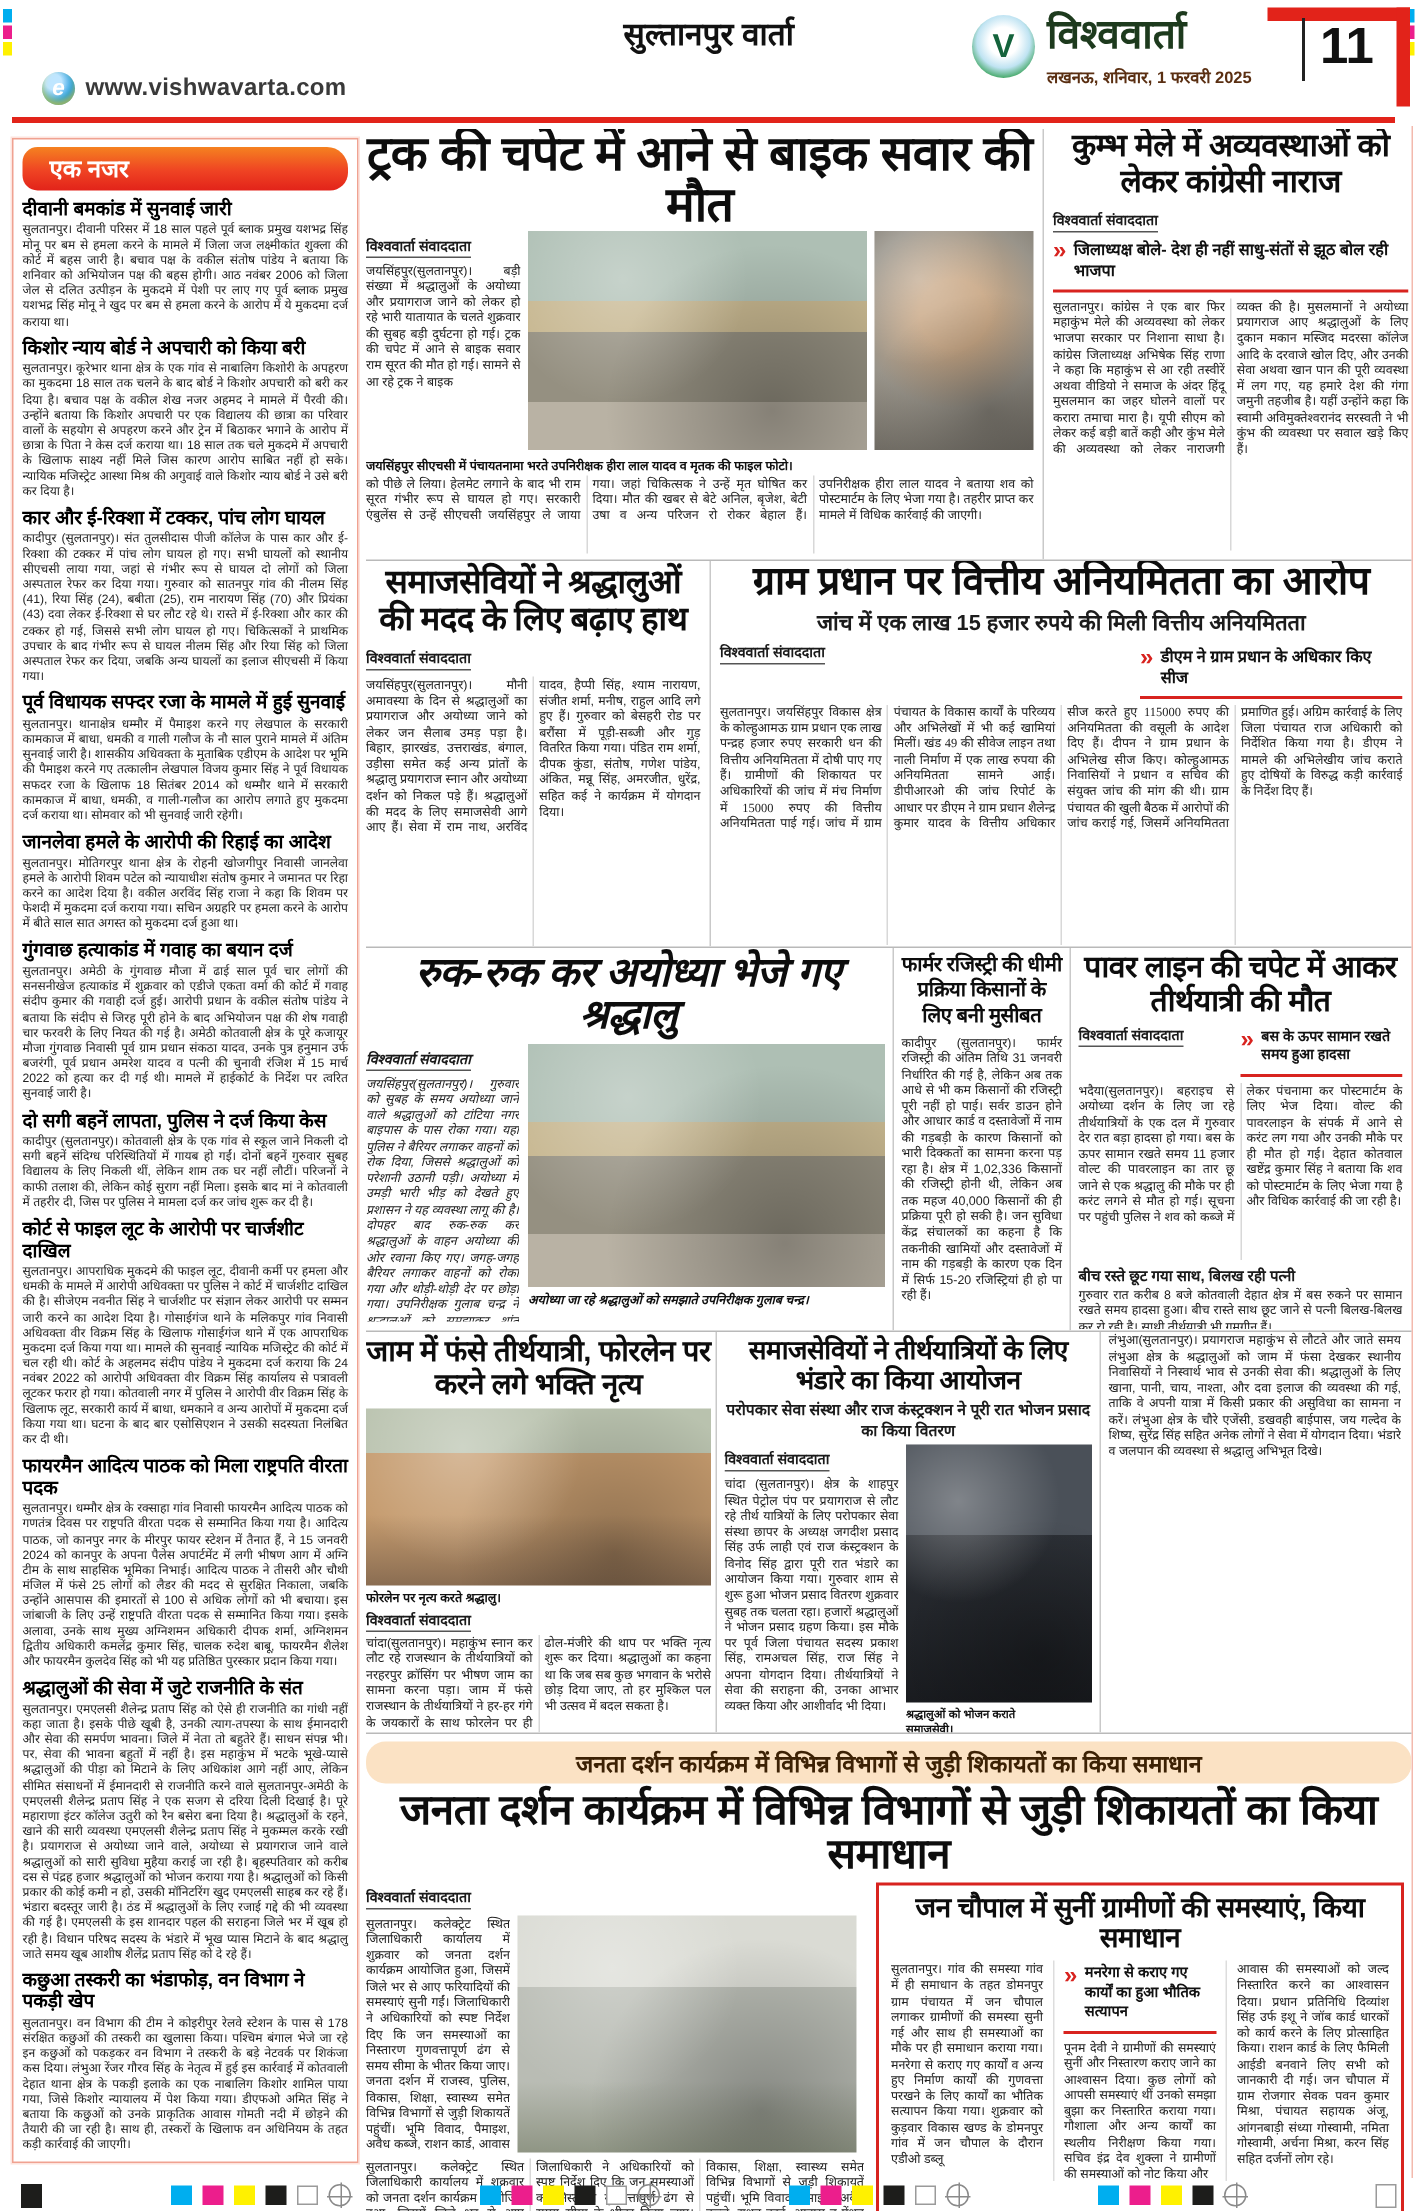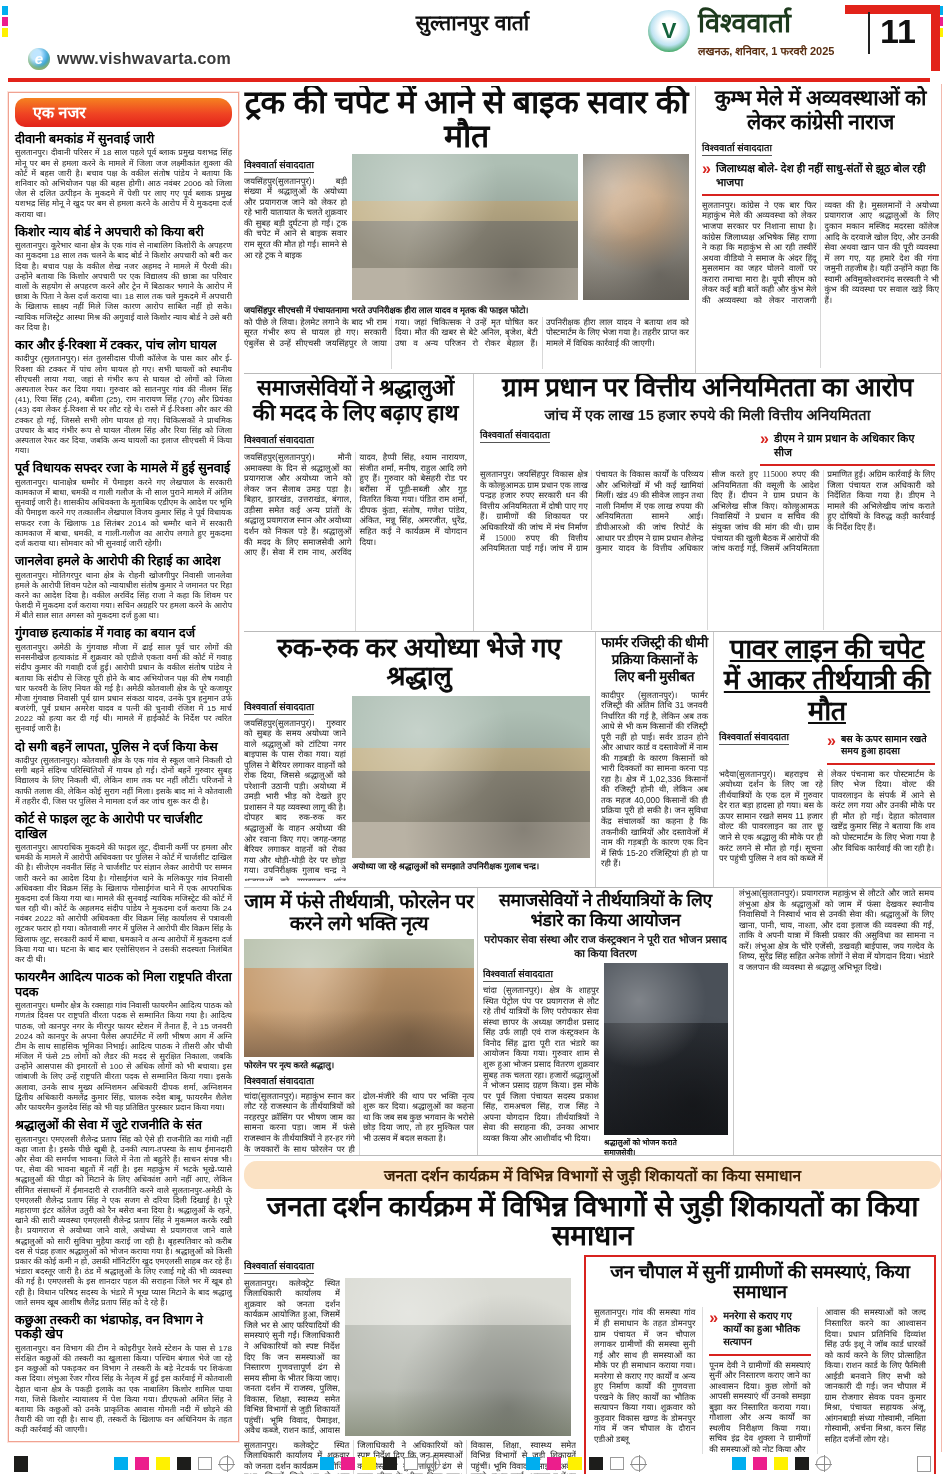--- a/index.html
+++ b/index.html
@@ -215,48 +215,49 @@
         <div class="quote" style="width:175px;">
           <span class="qmark">»</span>
           <span class="qtext">डीएम ने ग्राम प्रधान के अधिकार किए सीज</span>
         </div>
       </div>
       <div class="body c4" style="height:160px;">सुलतानपुर। जयसिंहपुर विकास क्षेत्र के कोल्हुआमऊ ग्राम प्रधान एक लाख पन्द्रह हजार रुपए सरकारी धन की वित्तीय अनियमितता में दोषी पाए गए हैं। ग्रामीणों की शिकायत पर अधिकारियों की जांच में मंच निर्माण में 15000 रुपए की वित्तीय अनियमितता पाई गई। जांच में ग्राम पंचायत के विकास कार्यों के परिव्यय और अभिलेखों में भी कई खामियां मिलीं। खंड 49 की सीवेज लाइन तथा नाली निर्माण में एक लाख रुपया की अनियमितता सामने आई। डीपीआरओ की जांच रिपोर्ट के आधार पर डीएम ने ग्राम प्रधान शैलेन्द्र कुमार यादव के वित्तीय अधिकार सीज करते हुए 115000 रुपए की अनियमितता की वसूली के आदेश दिए हैं। दीपन ने ग्राम प्रधान के अभिलेख सीज किए। कोल्हुआमऊ निवासियों ने प्रधान व सचिव की संयुक्त जांच की मांग की थी। ग्राम पंचायत की खुली बैठक में आरोपों की जांच कराई गई, जिसमें अनियमितता प्रमाणित हुई। अग्रिम कार्रवाई के लिए जिला पंचायत राज अधिकारी को निर्देशित किया गया है। डीएम ने मामले की अभिलेखीय जांच कराते हुए दोषियों के विरुद्ध कड़ी कार्रवाई के निर्देश दिए हैं।</div>
     </div>
   </div>
 
   <div class="row" style="height:256px;">
-    <div class="cell vr" style="width:352px;padding-right:1px;">
+    <div class="cell vr" style="width:352px;padding-right:1px;font-style:italic;">
       <div class="hl" style="font-size:27px;line-height:1.05;margin:2px 0 5px;">रुक-रुक कर अयोध्या भेजे गए श्रद्धालु</div>
       <div style="display:flex;gap:6px;">
         <div style="width:102px;overflow:hidden;height:185px;">
           <span class="byline">विश्ववार्ता संवाददाता</span>
           <p class="body" style="margin:1px 0 0;">जयसिंहपुर(सुलतानपुर)। गुरुवार को सुबह के समय अयोध्या जाने वाले श्रद्धालुओं को टांटिया नगर बाइपास के पास रोका गया। यहां पुलिस ने बैरियर लगाकर वाहनों को रोक दिया, जिससे श्रद्धालुओं को परेशानी उठानी पड़ी। अयोध्या में उमड़ी भारी भीड़ को देखते हुए प्रशासन ने यह व्यवस्था लागू की है। दोपहर बाद रुक-रुक कर श्रद्धालुओं के वाहन अयोध्या की ओर रवाना किए गए। जगह-जगह बैरियर लगाकर वाहनों को रोका गया और थोड़ी-थोड़ी देर पर छोड़ा गया। उपनिरीक्षक गुलाब चन्द्र ने श्रद्धालुओं को समझाकर शांत कराया।</p>
         </div>
         <div style="width:238px;">
           <div class="ph ph-street" style="width:238px;height:162px;"></div>
           <div class="caption">अयोध्या जा रहे श्रद्धालुओं को समझाते उपनिरीक्षक गुलाब चन्द्र।</div>
         </div>
       </div>
     </div>
     <div class="cell vr" style="width:118px;padding:0 5px;">
       <div class="hl" style="font-size:13.5px;line-height:1.25;margin:3px 0 4px;">फार्मर रजिस्ट्री की धीमी प्रक्रिया किसानों के लिए बनी मुसीबत</div>
       <p class="body" style="margin:0;">कादीपुर (सुलतानपुर)। फार्मर रजिस्ट्री की अंतिम तिथि 31 जनवरी निर्धारित की गई है, लेकिन अब तक आधे से भी कम किसानों की रजिस्ट्री पूरी नहीं हो पाई। सर्वर डाउन होने और आधार कार्ड व दस्तावेजों में नाम की गड़बड़ी के कारण किसानों को भारी दिक्कतों का सामना करना पड़ रहा है। क्षेत्र में 1,02,336 किसानों की रजिस्ट्री होनी थी, लेकिन अब तक महज 40,000 किसानों की ही प्रक्रिया पूरी हो सकी है। जन सुविधा केंद्र संचालकों का कहना है कि तकनीकी खामियों और दस्तावेजों में नाम की गड़बड़ी के कारण एक दिन में सिर्फ 15-20 रजिस्ट्रियां ही हो पा रही हैं।</p>
     </div>
     <div class="cell" style="width:221px;padding-left:5px;">
-      <div class="hl" style="font-size:27px;line-height:1.15;margin:2px 0 3px;text-decoration:underline;">पावर लाइन की चपेट में आकर तीर्थयात्री की मौत</div>
+      <div class="hl" style="font-size:20px;line-height:1.15;margin:2px 0 3px;">पावर लाइन की चपेट में आकर तीर्थयात्री की मौत</div>
       <div style="display:flex;justify-content:space-between;align-items:flex-start;gap:4px;">
         <span class="byline">विश्ववार्ता संवाददाता</span>
         <div class="quote" style="width:108px;">
           <span class="qmark">»</span>
           <span class="qtext" style="font-size:9.5px;">बस के ऊपर सामान रखते समय हुआ हादसा</span>
         </div>
       </div>
       <div class="body c2" style="height:118px;">भदैया(सुलतानपुर)। बहराइच से अयोध्या दर्शन के लिए जा रहे तीर्थयात्रियों के एक दल में गुरुवार देर रात बड़ा हादसा हो गया। बस के ऊपर सामान रखते समय 11 हजार वोल्ट की पावरलाइन का तार छू जाने से एक श्रद्धालु की मौके पर ही करंट लगने से मौत हो गई। सूचना पर पहुंची पुलिस ने शव को कब्जे में लेकर पंचनामा कर पोस्टमार्टम के लिए भेज दिया। वोल्ट की पावरलाइन के संपर्क में आने से करंट लग गया और उनकी मौके पर ही मौत हो गई। देहात कोतवाल खष्टेंद्र कुमार सिंह ने बताया कि शव को पोस्टमार्टम के लिए भेजा गया है और विधिक कार्रवाई की जा रही है।</div>
       <div class="subhead2">बीच रस्ते छूट गया साथ, बिलख रही पत्नी</div>
+      <p class="body" style="margin:0;height:28px;overflow:hidden;">गुरुवार रात करीब 8 बजे कोतवाली देहात क्षेत्र में बस रुकने पर सामान रखते समय हादसा हुआ। बीच रास्ते साथ छूट जाने से पत्नी बिलख-बिलख कर रो रही है। साथी तीर्थयात्री भी गमगीन हैं।</p>
     </div>
   </div>
 
   <div class="row" style="height:268px;">
     <div class="cell vr" style="width:234px;padding-right:3px;">
       <div class="hl" style="font-size:19.5px;line-height:1.15;margin:2px 0 4px;">जाम में फंसे तीर्थयात्री, फोरलेन पर करने लगे भक्ति नृत्य</div>
       <div class="ph ph-crowd" style="width:100%;height:118px;"></div>
       <div class="caption">फोरलेन पर नृत्य करते श्रद्धालु।</div>
       <span class="byline" style="margin-top:2px;">विश्ववार्ता संवाददाता</span>
       <div class="body c2" style="height:72px;">चांदा(सुलतानपुर)। महाकुंभ स्नान कर लौट रहे राजस्थान के तीर्थयात्रियों को नरहरपुर क्रॉसिंग पर भीषण जाम का सामना करना पड़ा। जाम में फंसे राजस्थान के तीर्थयात्रियों ने हर-हर गंगे के जयकारों के साथ फोरलेन पर ही ढोल-मंजीरे की थाप पर भक्ति नृत्य शुरू कर दिया। श्रद्धालुओं का कहना था कि जब सब कुछ भगवान के भरोसे छोड़ दिया जाए, तो हर मुश्किल पल भी उत्सव में बदल सकता है।</div>

